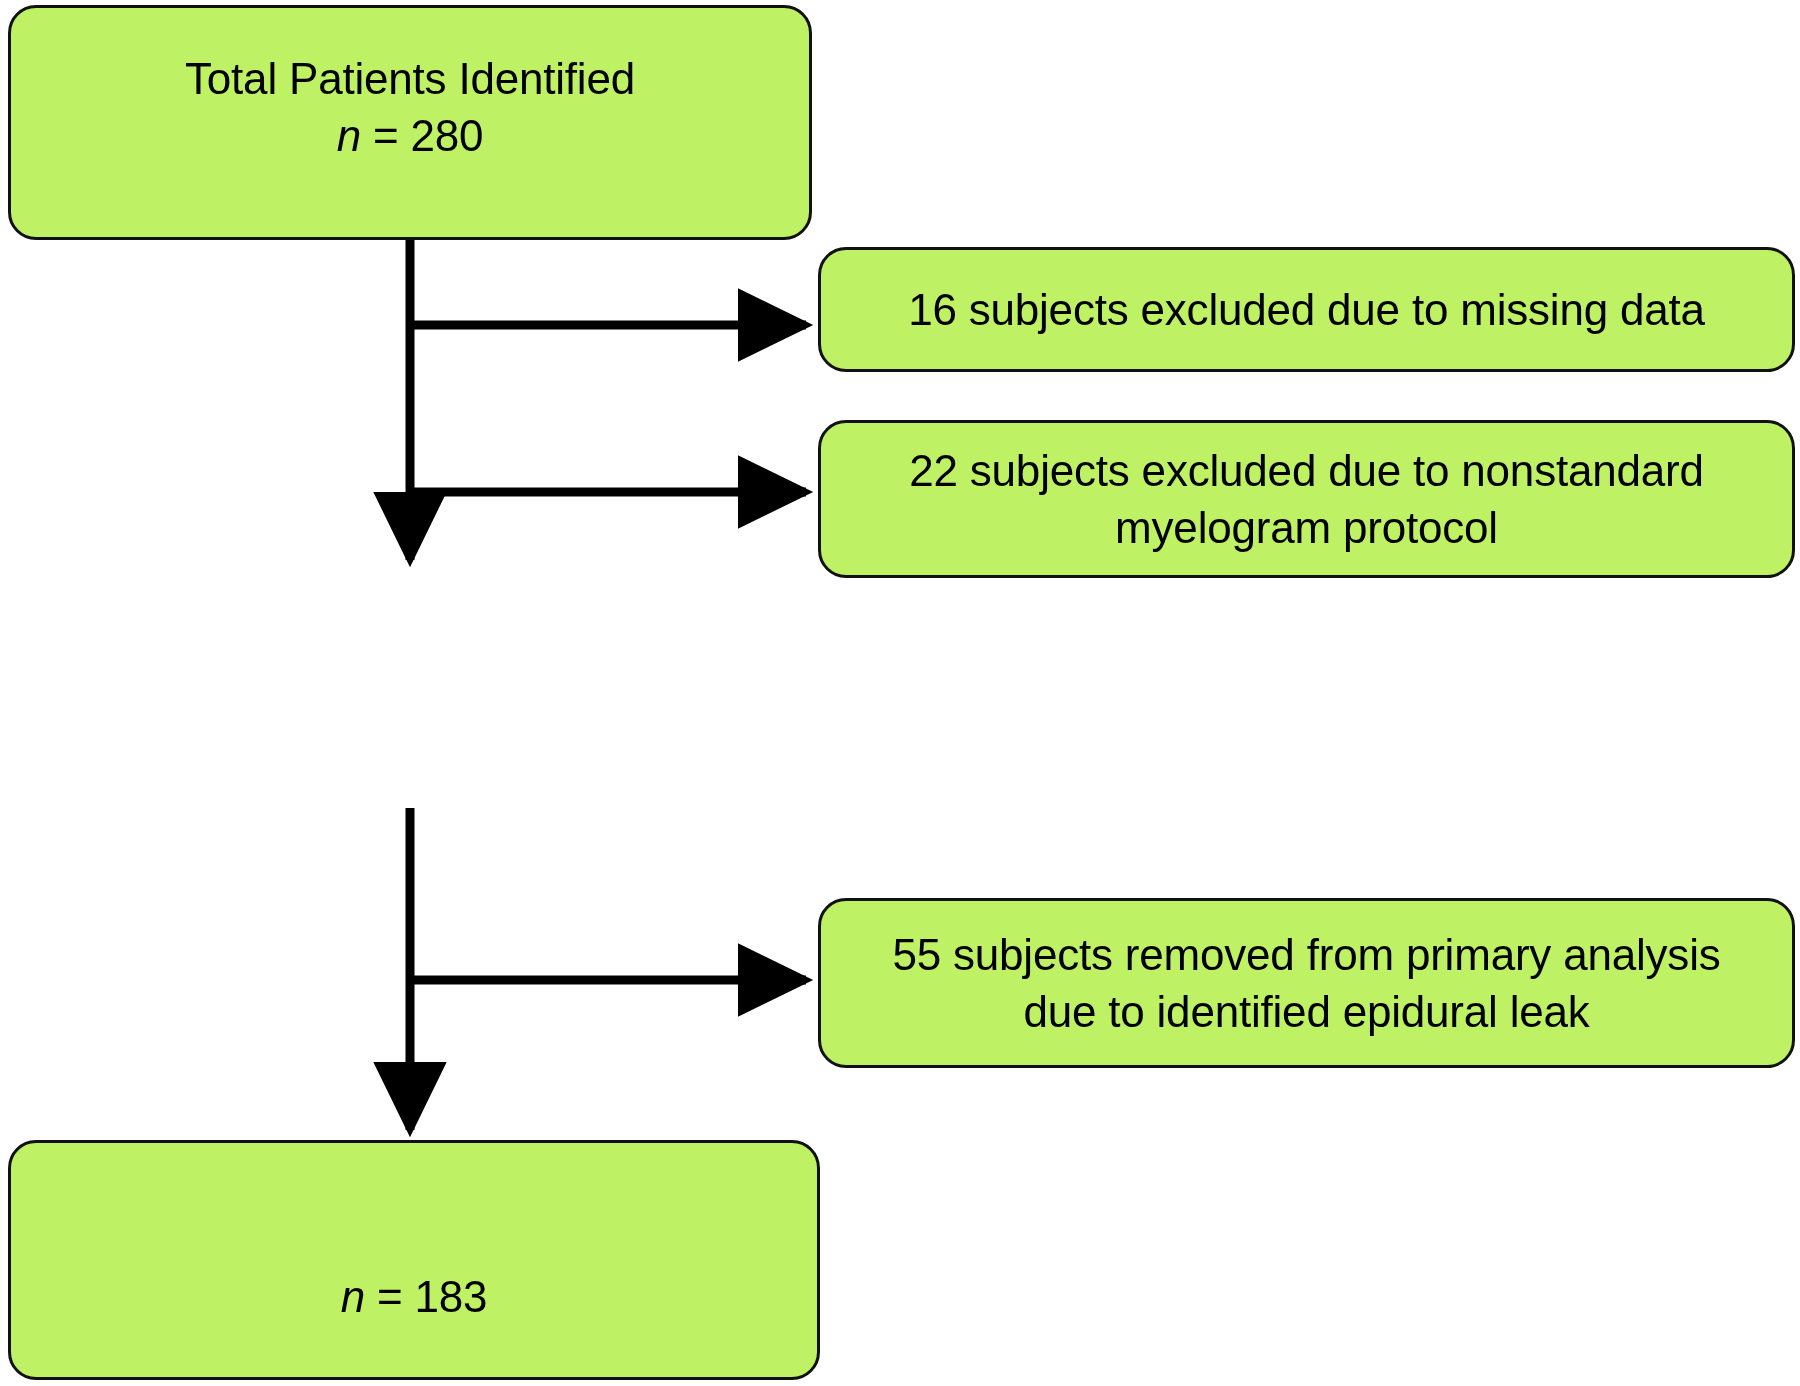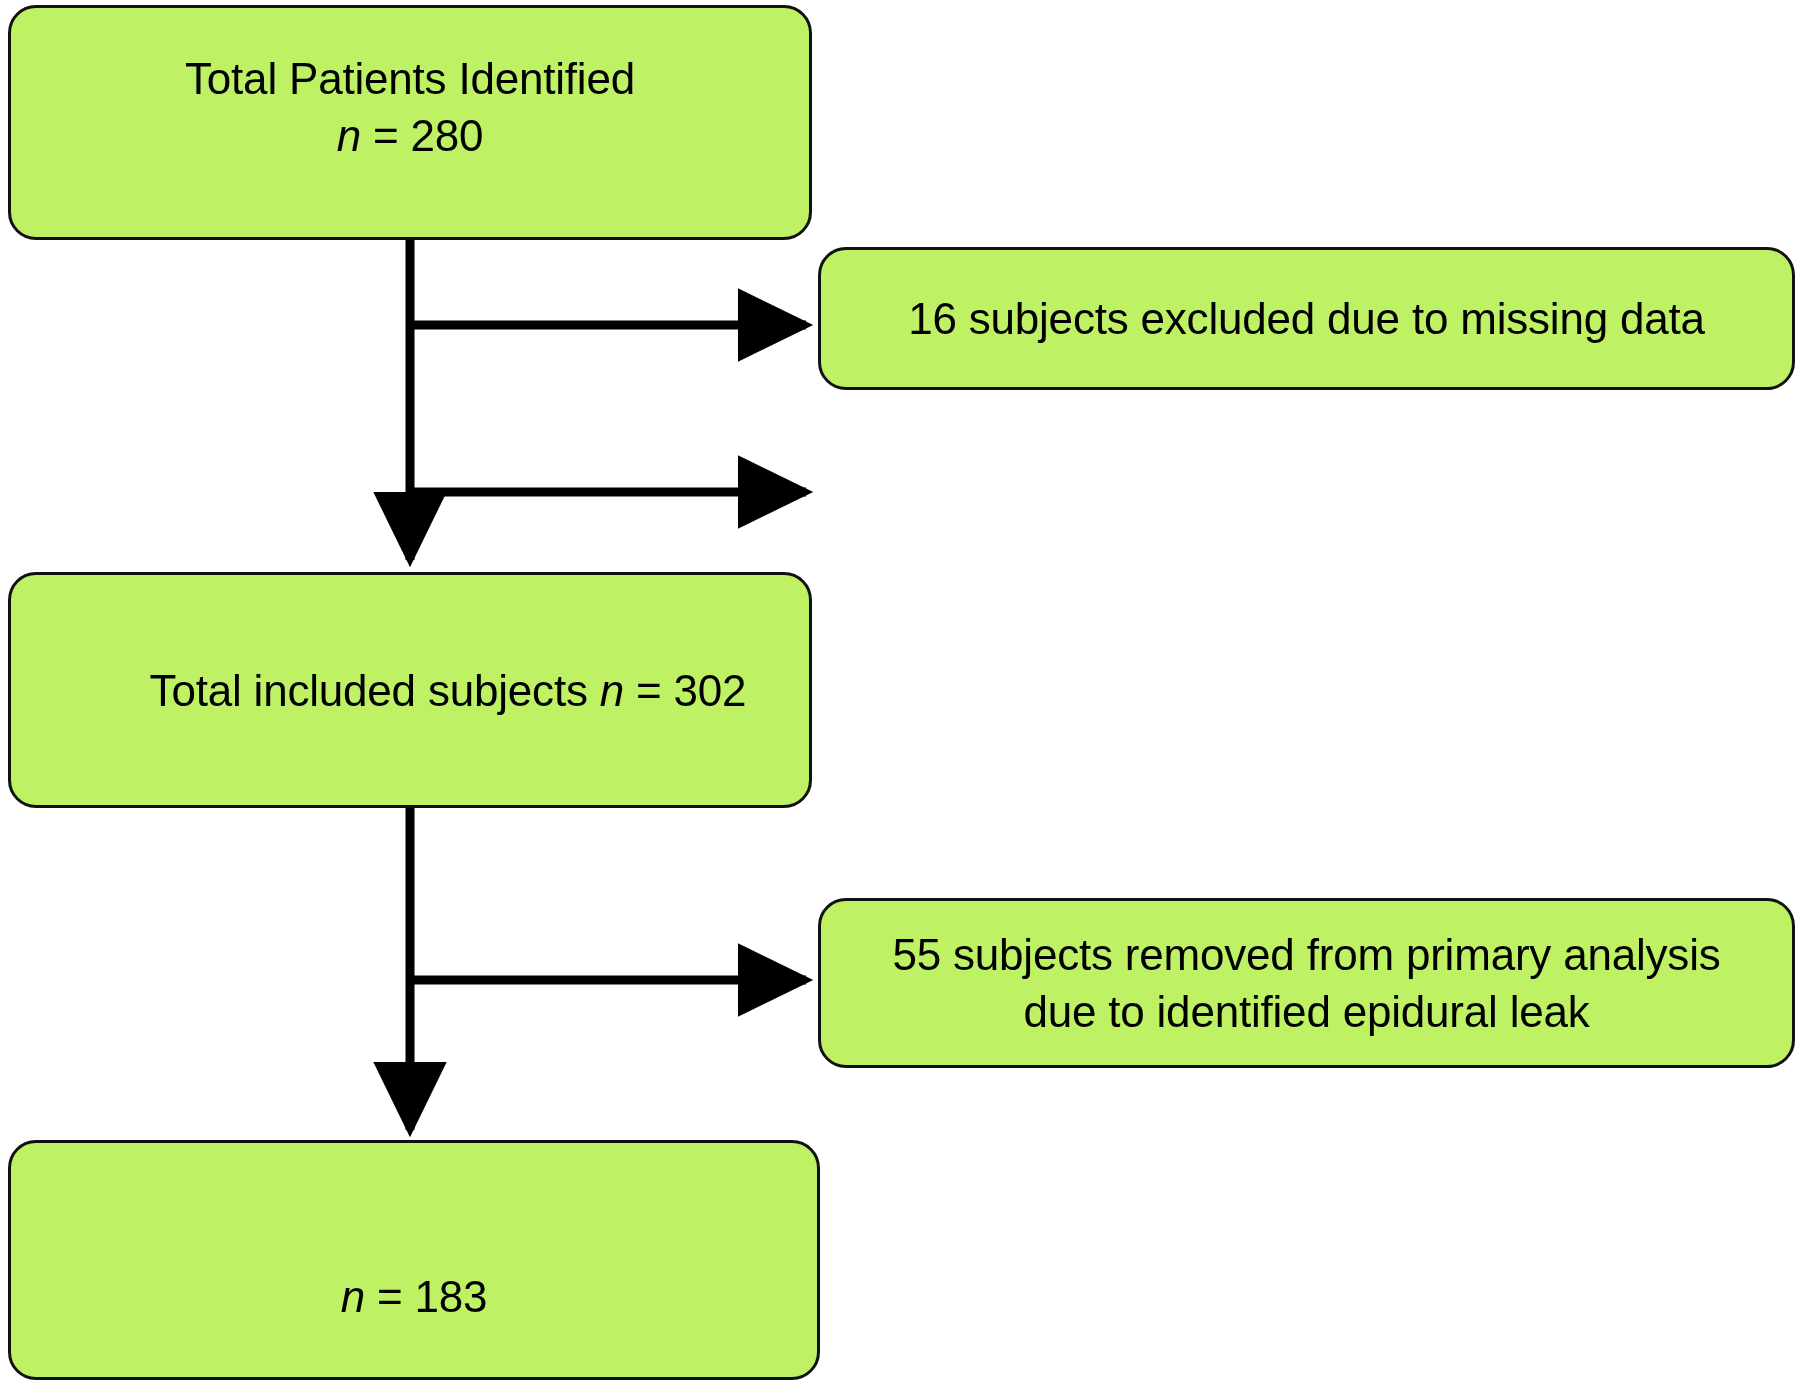--- a/index.html
+++ b/index.html
@@ -60,21 +60,21 @@
     padding-left: 86px;
     padding-right: 10px;
   }
   #node-cohort {
     left: 8px;  top: 1140px; width: 812px;  height: 240px;
     align-items: flex-start;
     padding-top: 68px;
   }
   
   #node-excl-missing {
-    left: 818px; top: 247px; width: 977px; height: 143px;
+    left: 818px; top: 247px; width: 977px; height: 125px;
   }
   #node-excl-protocol {
     left: 818px; top: 420px; width: 977px; height: 158px;
   }
   #node-excl-epidural {
     left: 818px; top: 898px; width: 977px; height: 170px;
   }
 </style>
 </head>
 <body>
@@ -110,24 +110,25 @@
   </svg>
 
   <div class="node" id="node-identified">
     <div class="node-text"><span>Total Patients Identified</span><br><span class="var">n</span><span> = 280</span></div>
   </div>
 
   <div class="node" id="node-excl-missing">
     <div class="node-text">16 subjects excluded due to missing data</div>
   </div>
 
+  <div class="node" id="node-excl-protocol">
+    <div class="node-text">22 subjects excluded due to nonstandard
+myelogram protocol</div>
+  </div>
 
-  <div class="node" id="node-included">
-    <div class="node-text"><span>Total included subjects </span><span class="var">n</span><span> = 302</span></div>
-  </div>
 
   <div class="node" id="node-excl-epidural">
     <div class="node-text">55 subjects removed from primary analysis
 due to identified epidural leak</div>
   </div>
 
   <div class="node" id="node-cohort">
     <div class="node-text"><br><span class="var">n</span><span> = 183</span></div>
   </div>
 

